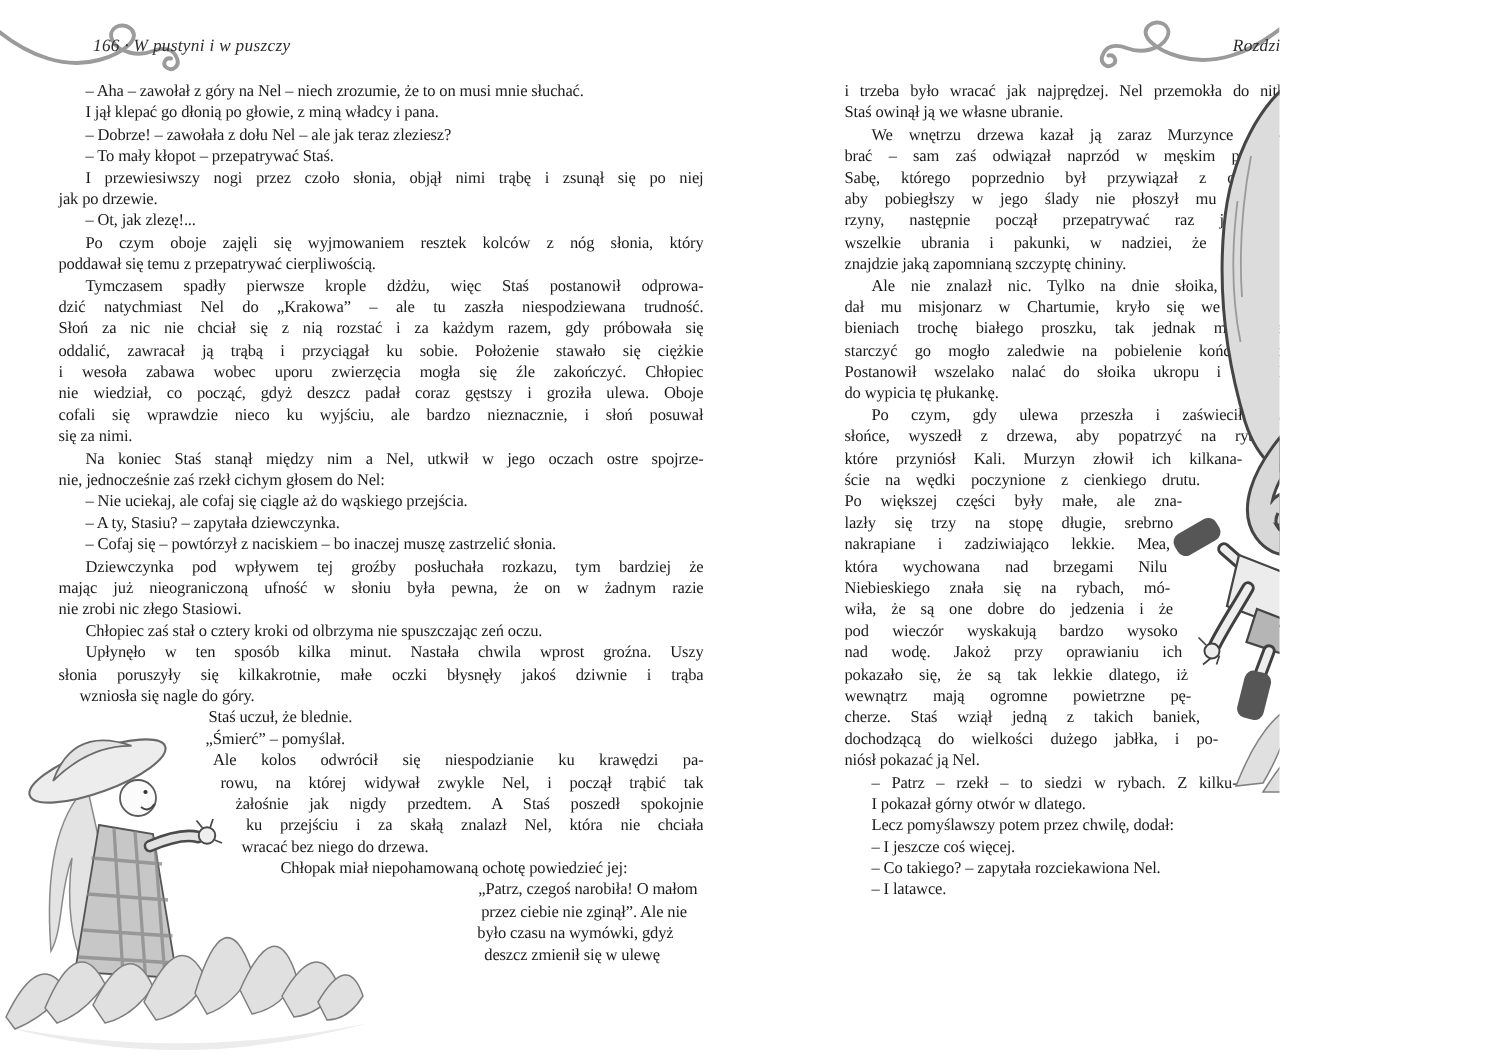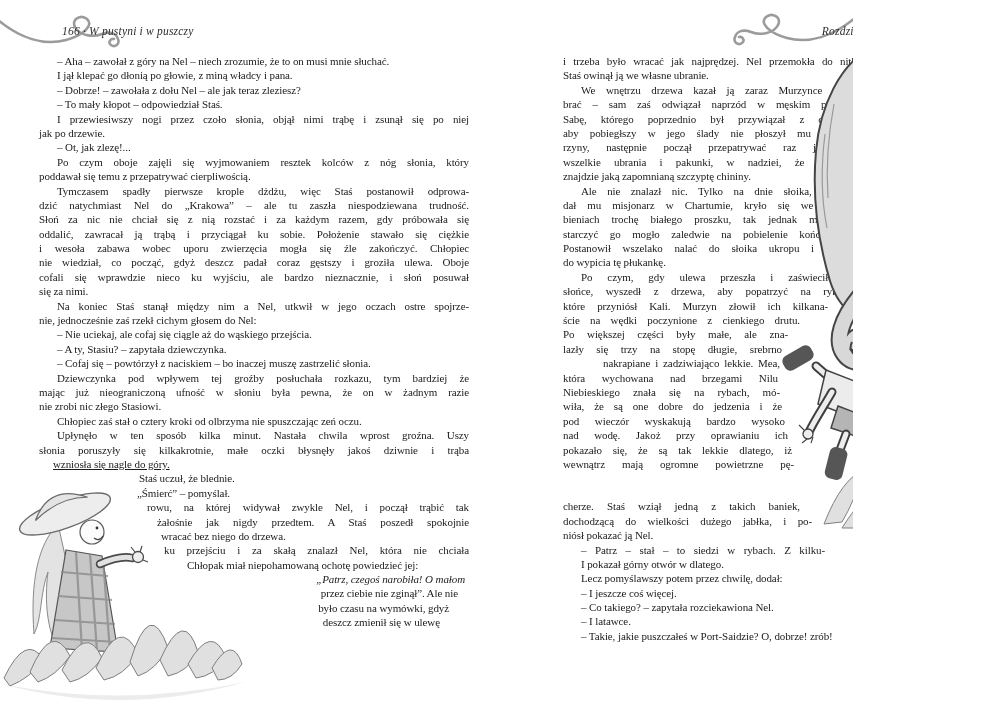--- a/index.html
+++ b/index.html
@@ -32,21 +32,21 @@
              C 108 31, 110 26, 114 27" fill="none" stroke="#9b9b9b" stroke-width="2.6" stroke-linecap="round"></path>
   </svg>
 
   <div class="runhead" id="head-left">166 · W pustyni i w puszczy</div>
   <div class="runhead" id="head-right">Rozdział XXVIII · 167</div>
 
   <div class="col" id="col-left">
       <div class="line" style="padding-left: 18px;">– Aha – zawołał z góry na Nel – niech zrozumie, że to on musi mnie słuchać.</div>
       <div class="line" style="padding-left: 18px;">I jął klepać go dłonią po głowie, z miną władcy i pana.</div>
       <div class="line" style="padding-left: 18px;">– Dobrze! – zawołała z dołu Nel – ale jak teraz zleziesz?</div>
-      <div class="line" style="padding-left: 18px;">– To mały kłopot – odpowiedział Staś.</div>
+      <div class="line" style="padding-left: 18px;">– To mały kłopot – przepatrywać Staś.</div>
       <div class="line j" style="padding-left: 18px;">I przewiesiwszy nogi przez czoło słonia, objął nimi trąbę i zsunął się po niej</div>
       <div class="line">jak po drzewie.</div>
       <div class="line" style="padding-left: 18px;">– Ot, jak zlezę!...</div>
       <div class="line j" style="padding-left: 18px;">Po czym oboje zajęli się wyjmowaniem resztek kolców z nóg słonia, który</div>
       <div class="line">poddawał się temu z przepatrywać cierpliwością.</div>
       <div class="line j" style="padding-left: 18px;">Tymczasem spadły pierwsze krople dżdżu, więc Staś postanowił odprowa-</div>
       <div class="line j">dzić natychmiast Nel do „Krakowa” – ale tu zaszła niespodziewana trudność.</div>
       <div class="line j">Słoń za nic nie chciał się z nią rozstać i za każdym razem, gdy próbowała się</div>
       <div class="line j">oddalić, zawracał ją trąbą i przyciągał ku sobie. Położenie stawało się ciężkie</div>
       <div class="line j">i wesoła zabawa wobec uporu zwierzęcia mogła się źle zakończyć. Chłopiec</div>
@@ -57,29 +57,30 @@
       <div class="line">nie, jednocześnie zaś rzekł cichym głosem do Nel:</div>
       <div class="line" style="padding-left: 18px;">– Nie uciekaj, ale cofaj się ciągle aż do wąskiego przejścia.</div>
       <div class="line" style="padding-left: 18px;">– A ty, Stasiu? – zapytała dziewczynka.</div>
       <div class="line" style="padding-left: 18px;">– Cofaj się – powtórzył z naciskiem – bo inaczej muszę zastrzelić słonia.</div>
       <div class="line j" style="padding-left: 18px;">Dziewczynka pod wpływem tej groźby posłuchała rozkazu, tym bardziej że</div>
       <div class="line j">mając już nieograniczoną ufność w słoniu była pewna, że on w żadnym razie</div>
       <div class="line">nie zrobi nic złego Stasiowi.</div>
       <div class="line" style="padding-left: 18px;">Chłopiec zaś stał o cztery kroki od olbrzyma nie spuszczając zeń oczu.</div>
       <div class="line j" style="padding-left: 18px;">Upłynęło w ten sposób kilka minut. Nastała chwila wprost groźna. Uszy</div>
       <div class="line j">słonia poruszyły się kilkakrotnie, małe oczki błysnęły jakoś dziwnie i trąba</div>
-      <div class="line" style="padding-left: 14px; text-decoration: underline;">wzniosła się nagle do góry.</div>
+      <div class="line" style="padding-left: 14px;">wzniosła się nagle do góry.</div>
       <div class="line" style="padding-left: 100px;">Staś uczuł, że blednie.</div>
       <div class="line" style="padding-left: 98px;">„Śmierć” – pomyślał.</div>
+      <div class="line j" style="padding-left: 103px;">Ale kolos odwrócił się niespodzianie ku krawędzi pa-</div>
       <div class="line j" style="padding-left: 108px;">rowu, na której widywał zwykle Nel, i począł trąbić tak</div>
       <div class="line j" style="padding-left: 118px;">żałośnie jak nigdy przedtem. A Staś poszedł spokojnie</div>
+      <div class="line j" style="padding-left: 125px;">ku przejściu i za skałą znalazł Nel, która nie chciała</div>
       <div class="line" style="padding-left: 122px;">wracać bez niego do drzewa.</div>
-      <div class="line j" style="padding-left: 125px;">ku przejściu i za skałą znalazł Nel, która nie chciała</div>
       <div class="line" style="padding-left: 148px;">Chłopak miał niepohamowaną ochotę powiedzieć jej:</div>
-      <div class="line ar" style="padding-right: 4px; font-style: italic;">„Patrz, czegoś narobiła! O małom</div>
+      <div class="line ar" style="padding-right: 4px;">„Patrz, czegoś narobiła! O małom</div>
       <div class="line ar" style="padding-right: 11px;">przez ciebie nie zginął”. Ale nie</div>
       <div class="line ar" style="padding-right: 20px;">było czasu na wymówki, gdyż</div>
       <div class="line ar" style="padding-right: 29px;">deszcz zmienił się w ulewę</div>
     </div>
   <div class="col" id="col-right">
       <div class="line j" style="padding-right: 60px;">i trzeba było wracać jak najprędzej. Nel przemokła do nitki, choć</div>
       <div class="line">Staś owinął ją we własne ubranie.</div>
       <div class="line j" style="padding-left: 18px; padding-right: 95px;">We wnętrzu drzewa kazał ją zaraz Murzynce prze-</div>
       <div class="line j" style="padding-right: 99px;">brać – sam zaś odwiązał naprzód w męskim pokoju</div>
       <div class="line j" style="padding-right: 101px;">Sabę, którego poprzednio był przywiązał z obawy,</div>
@@ -92,38 +93,37 @@
       <div class="line j" style="padding-right: 95px;">bieniach trochę białego proszku, tak jednak mało, że</div>
       <div class="line j" style="padding-right: 88px;">starczyć go mogło zaledwie na pobielenie końca palca.</div>
       <div class="line j" style="padding-right: 82px;">Postanowił wszelako nalać do słoika ukropu i dać Nel</div>
       <div class="line">do wypicia tę płukankę.</div>
       <div class="line j" style="padding-left: 18px; padding-right: 78px;">Po czym, gdy ulewa przeszła i zaświeciło znów</div>
       <div class="line j" style="padding-right: 105px;">słońce, wyszedł z drzewa, aby popatrzyć na ryby,</div>
       <div class="line j" style="padding-right: 122px;">które przyniósł Kali. Murzyn złowił ich kilkana-</div>
       <div class="line j" style="padding-right: 150px;">ście na wędki poczynione z cienkiego drutu.</div>
       <div class="line j" style="padding-right: 162px;">Po większej części były małe, ale zna-</div>
       <div class="line j" style="padding-right: 168px;">lazły się trzy na stopę długie, srebrno</div>
-      <div class="line j" style="padding-right: 170px; margin-left: 40px;">nakrapiane i zadziwiająco lekkie. Mea,</div>
+      <div class="line j" style="padding-right: 170px;">nakrapiane i zadziwiająco lekkie. Mea,</div>
       <div class="line j" style="padding-right: 172px;">która wychowana nad brzegami Nilu</div>
       <div class="line j" style="padding-right: 170px;">Niebieskiego znała się na rybach, mó-</div>
       <div class="line j" style="padding-right: 168px;">wiła, że są one dobre do jedzenia i że</div>
       <div class="line j" style="padding-right: 165px;">pod wieczór wyskakują bardzo wysoko</div>
       <div class="line j" style="padding-right: 162px;">nad wodę. Jakoż przy oprawianiu ich</div>
       <div class="line j" style="padding-right: 158px;">pokazało się, że są tak lekkie dlatego, iż</div>
       <div class="line j" style="padding-right: 156px;">wewnątrz mają ogromne powietrzne pę-</div>
-      <div class="line j" style="padding-right: 150px; margin-top: 28px;">cherze. Staś wziął jedną z takich baniek,</div>
+      <div class="line j" style="padding-right: 150px;">cherze. Staś wziął jedną z takich baniek,</div>
       <div class="line j" style="padding-right: 138px;">dochodzącą do wielkości dużego jabłka, i po-</div>
       <div class="line">niósł pokazać ją Nel.</div>
-      <div class="line j" style="padding-left: 18px; padding-right: 125px;">– Patrz – stał – to siedzi w rybach. Z kilku-</div>
+      <div class="line j" style="padding-left: 18px; padding-right: 125px;">– Patrz – rzekł – to siedzi w rybach. Z kilku-</div>
       <div class="line" style="padding-left: 18px;">I pokazał górny otwór w dlatego.</div>
       <div class="line" style="padding-left: 18px;">Lecz pomyślawszy potem przez chwilę, dodał:</div>
       <div class="line" style="padding-left: 18px;">– I jeszcze coś więcej.</div>
       <div class="line" style="padding-left: 18px;">– Co takiego? – zapytała rozciekawiona Nel.</div>
       <div class="line" style="padding-left: 18px;">– I latawce.</div>
-      <div class="line" style="padding-left: 18px;">– Takie, jakie puszczałeś w Port-Saidzie? O, dobrze! zrób!</div>
     </div>
 
   <svg class="art" style="left:0;top:472px" width="250" height="235" viewBox="0 0 250 235">
 
     <path d="M58 52 C 38 72, 30 110, 34 162 C 42 148, 40 120, 48 100 C 44 130, 48 158, 56 172
              C 62 140, 58 108, 66 88 Z" fill="#e3e3e3" stroke="#8a8a8a" stroke-width="1"></path>
 
     <path d="M66 78 L102 84 L118 180 L50 176 Z" fill="#c7c7c7" stroke="#555" stroke-width="1.2"></path>
     <path d="M76 80 L82 178 M90 82 L97 179 M103 86 L110 180 M61 100 L108 104 M58 124 L112 128
              M55 148 L115 152 M52 166 L117 170" stroke="#878787" stroke-width="2.2" opacity="0.75" fill="none"></path>

